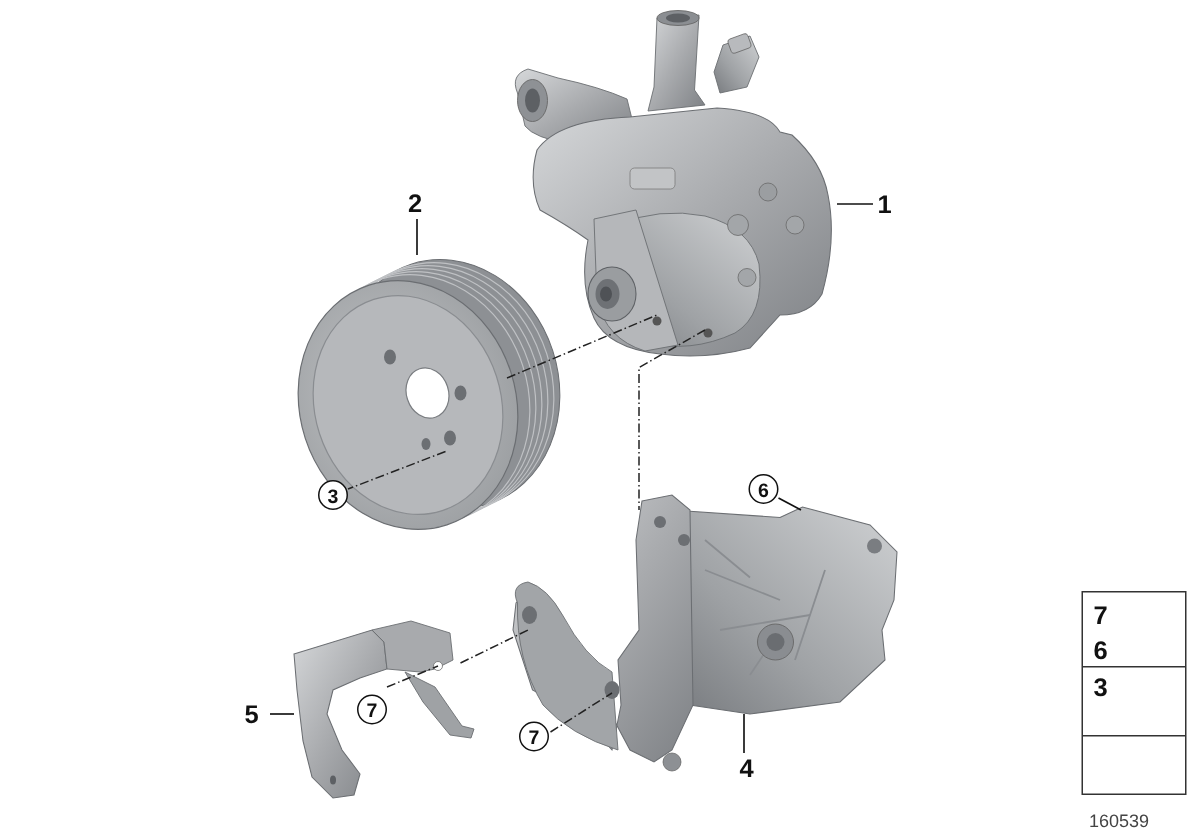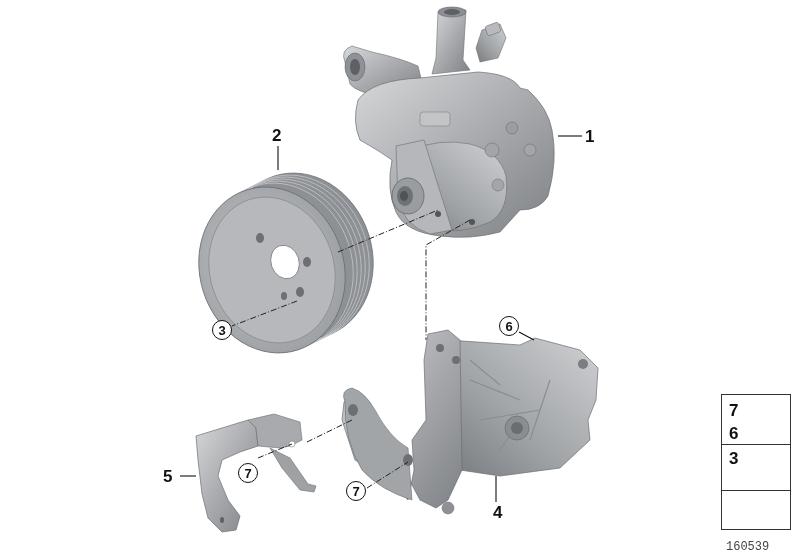--- a/index.html
+++ b/index.html
@@ -3,21 +3,21 @@
 <meta charset="utf-8">
 <style>
   html, body { margin: 0; padding: 0; background: #ffffff; }
   body { width: 800px; height: 560px; position: relative; overflow: hidden; font-family: "Liberation Sans", sans-serif; }
   #canvas { position: absolute; left: 0; top: 0; width: 800px; height: 560px; }
   .lbl { position: absolute; font-family: "Liberation Sans", sans-serif; font-weight: bold; font-size: 17px; color: #111; line-height: 1; }
   .circ { position: absolute; width: 20px; height: 20px; border: 1.6px solid #111; border-radius: 50%; background: #fff; font-family: "Liberation Sans", sans-serif; font-weight: bold; font-size: 13px; color: #111; display: flex; align-items: center; justify-content: center; box-sizing: border-box; }
   .legend { position: absolute; left: 721px; top: 394px; width: 70px; height: 136px; border: 1px solid #333; box-sizing: border-box; background: #fff; }
   .legend .cell { position: absolute; left: 0; width: 100%; border-bottom: 1px solid #333; box-sizing: border-box; }
   .legend .num { position: absolute; font-family: "Liberation Sans", sans-serif; font-weight: bold; font-size: 17px; color: #111; }
-  .diagram-id { position: absolute; left: 726px; top: 540px; font-family: Liberation Mono, monospace; font-size: 12px; color: #444; }
+  .diagram-id { position: absolute; left: 726px; top: 540px; font-family: Liberation Sans, sans-serif; font-size: 12px; color: #444; }
 </style>
 </head>
 <body>
 
 <svg id="canvas" viewBox="0 0 800 560" xmlns="http://www.w3.org/2000/svg">
   <defs>
     <linearGradient id="gMetal" x1="0" y1="0" x2="1" y2="1">
       <stop offset="0" stop-color="#d6d8da"></stop>
       <stop offset="0.5" stop-color="#a9abae"></stop>
       <stop offset="1" stop-color="#7e8185"></stop>

